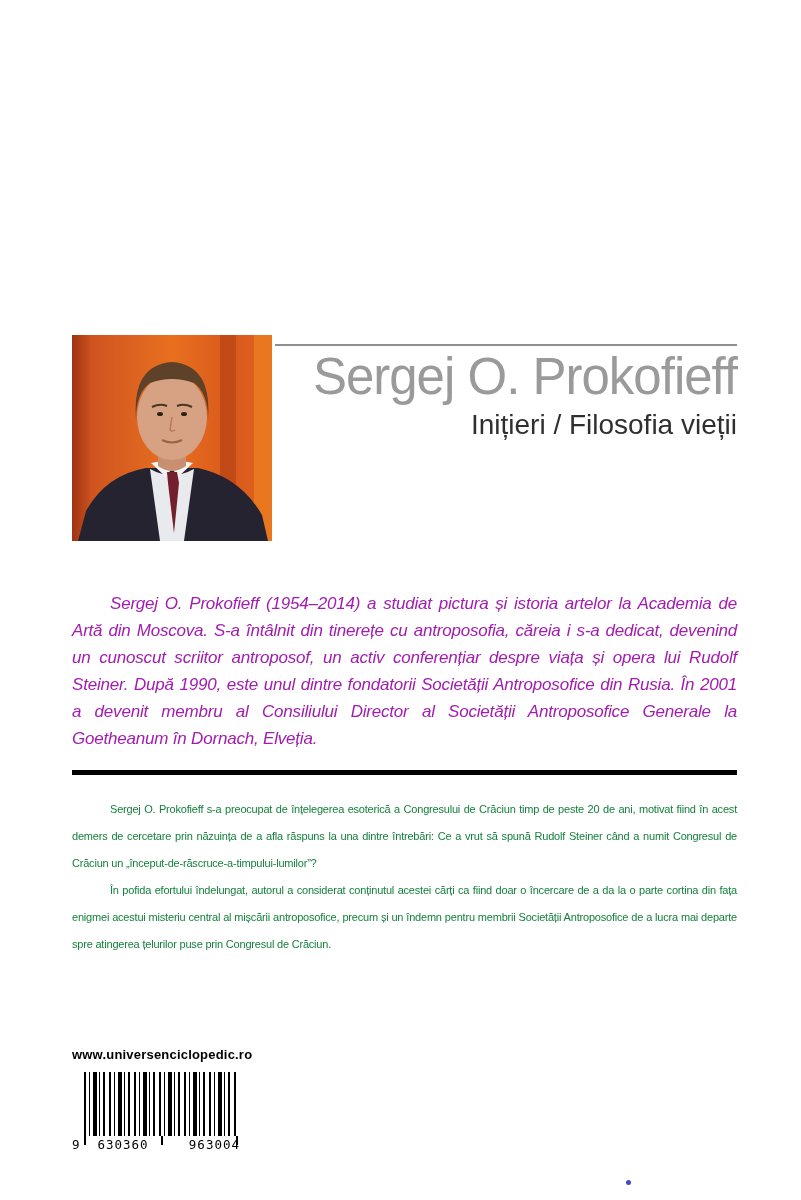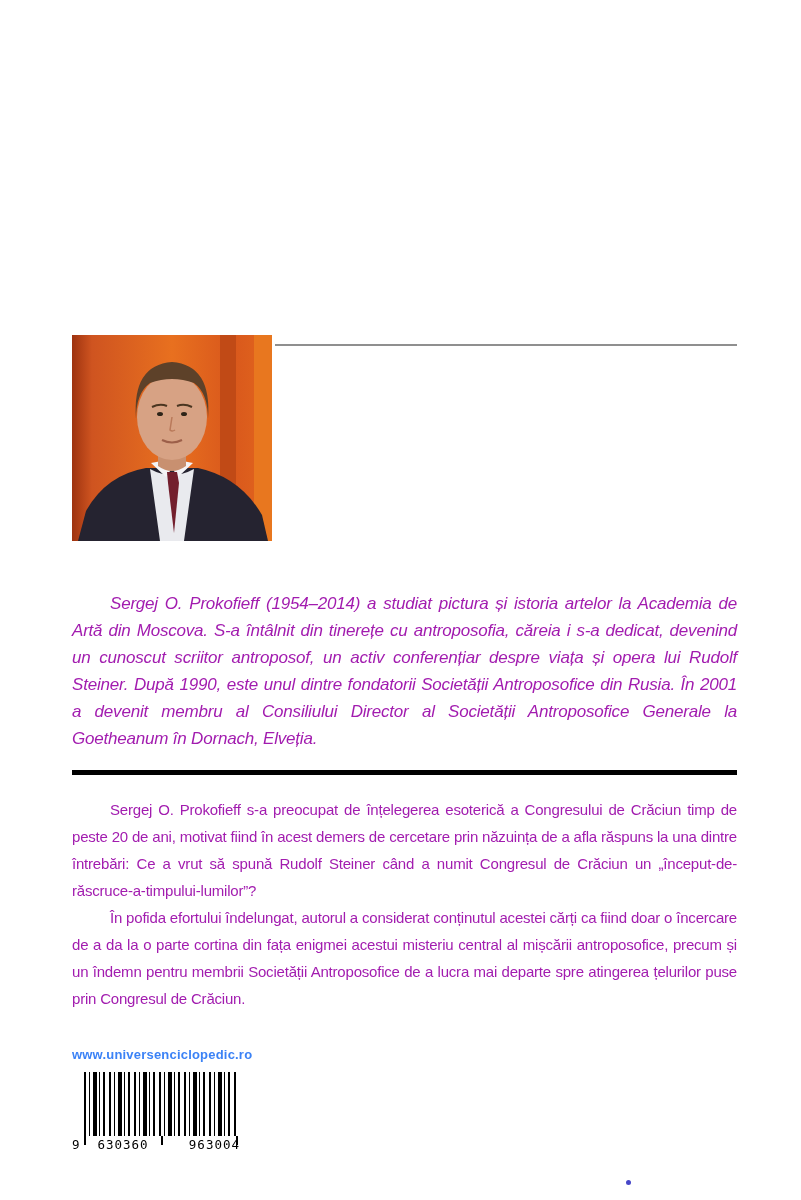--- a/index.html
+++ b/index.html
@@ -52,31 +52,31 @@
 
   
   .divider {
     position:absolute; left:72px; top:770px; width:665px; height:5px;
     background:#000000;
   }
 
   
   .description {
     position:absolute; left:72px; top:796px; width:665px;
-    font-size:15px; line-height:27px;
+    font-size:11px; line-height:27px;
     letter-spacing:-0.2px;
     text-align:justify;
-    color:#a21caf;
+    color:#15803d;
   }
   .description p { margin:0; text-indent:38px; }
 
   
   .website {
     position:absolute; left:72px; top:1047px;
-    font-size:13px; font-weight:700; color:#3b82f6;
+    font-size:13px; font-weight:700; color:#000000;
     letter-spacing:0.2px;
   }
 
   
   .barcode {
     position:absolute; left:72px; top:1072px; width:168px;
     background:#ffffff;
   }
   .barcode-bars {
     position:relative;
@@ -147,20 +147,22 @@
       <path d="M105 71 Q112 68 120 72" stroke="#4a3520" stroke-width="2" fill="none"></path>
       <ellipse cx="88" cy="79" rx="3" ry="2" fill="#2e2418"></ellipse>
       <ellipse cx="112" cy="79" rx="3" ry="2" fill="#2e2418"></ellipse>
       <path d="M100 82 L98 95 Q100 97 103 95" stroke="#b9795a" stroke-width="1.5" fill="none"></path>
       <path d="M90 105 Q100 110 110 105" stroke="#9c5f49" stroke-width="2" fill="none"></path>
     </svg>
   </div>
 
   <div class="masthead">
     <div class="rule"></div>
+    <h1 class="title">Sergej O. Prokofieff</h1>
+    <h2 class="subtitle">Inițieri / Filosofia vieții</h2>
   </div>
 
   <p class="bio">Sergej O. Prokofieff (1954–2014) a studiat pictura și istoria artelor la Academia de Artă din Moscova. S-a întâlnit din tinerețe cu antroposofia, căreia i s-a dedicat, devenind un cunoscut scriitor antroposof, un activ conferențiar despre viața și opera lui Rudolf Steiner. După 1990, este unul dintre fondatorii Societății Antroposofice din Rusia. În 2001 a devenit membru al Consiliului Director al Societății Antroposofice Generale la Goetheanum în Dornach, Elveția.</p>
 
   <div class="divider"></div>
 
   <div class="description">
     <p>Sergej O. Prokofieff s-a preocupat de înțelegerea esoterică a Congresului de Crăciun timp de peste 20 de ani, motivat fiind în acest demers de cercetare prin năzuința de a afla răspuns la una dintre întrebări: Ce a vrut să spună Rudolf Steiner când a numit Congresul de Crăciun un „început-de-răscruce-a-timpului-lumilor”?</p>
     <p>În pofida efortului îndelungat, autorul a considerat conținutul acestei cărți ca fiind doar o încercare de a da la o parte cortina din fața enigmei acestui misteriu central al mișcării antroposofice, precum și un îndemn pentru membrii Societății Antroposofice de a lucra mai departe spre atingerea țelurilor puse prin Congresul de Crăciun.</p>
   </div>

